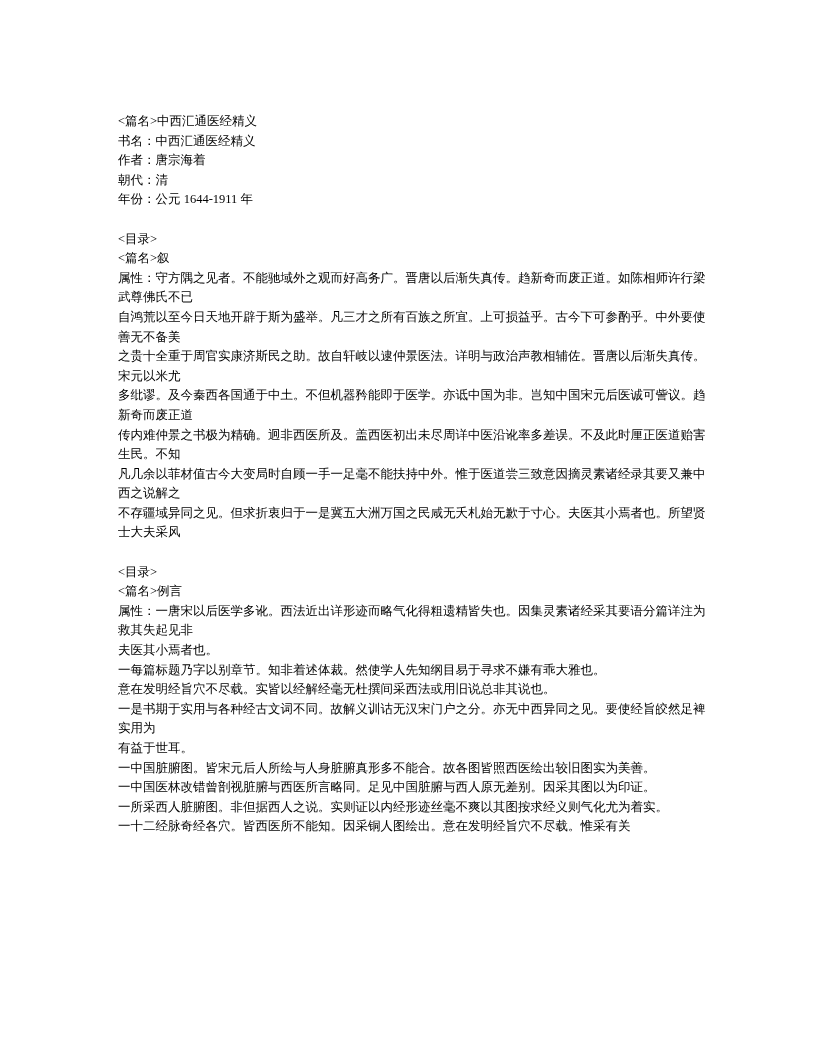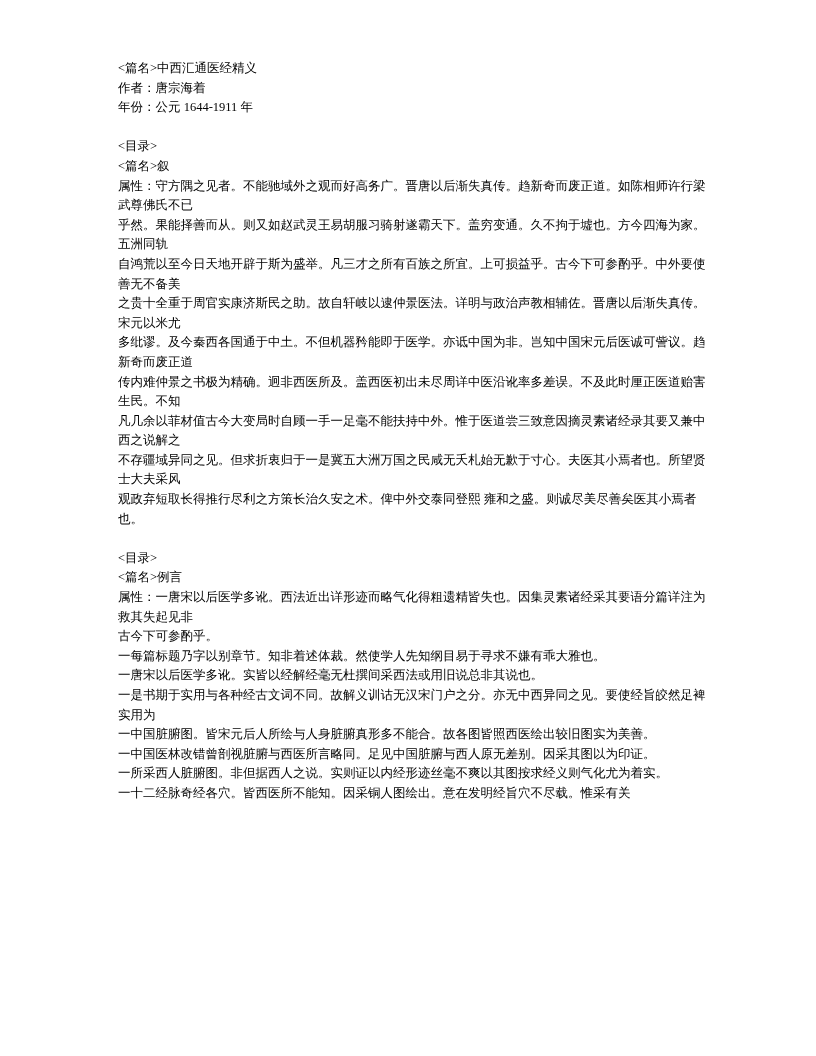--- a/index.html
+++ b/index.html
@@ -11,21 +11,21 @@
     width: 816px;
     height: 1056px;
     font-family: "Liberation Serif", "DejaVu Serif", serif;
     color: #000000;
   }
   .page {
     position: relative;
     width: 816px;
     height: 1056px;
     box-sizing: border-box;
-    padding: 59px 102px 96px 118px;
+    padding: 112px 102px 96px 118px;
     background: #ffffff;
     overflow: hidden;
   }
   .doc-body {
     font-size: 12.5px;
     line-height: 19.6px;
     white-space: normal;
   }
   .line {
     display: block;
@@ -38,45 +38,46 @@
     height: 19.6px;
   }
 </style>
 </head>
 <body>
 
 <div class="page">
   <div class="doc-body">
 
     <span class="line">&lt;篇名&gt;中西汇通医经精义</span>
+    <span class="line">书名：中西汇通医经精义</span>
     <span class="line">作者：唐宗海着</span>
+    <span class="line">朝代：清</span>
     <span class="line">年份：公元 1644-1911 年</span>
 
     <span class="blank"></span>
 
     <span class="line">&lt;目录&gt;</span>
     <span class="line">&lt;篇名&gt;叙</span>
     <span class="line">属性：守方隅之见者。不能驰域外之观而好高务广。晋唐以后渐失真传。趋新奇而废正道。如陈相师许行梁武尊佛氏不已</span>
-    <span class="line">乎然。果能择善而从。则又如赵武灵王易胡服习骑射遂霸天下。盖穷变通。久不拘于墟也。方今四海为家。五洲同轨</span>
     <span class="line">自鸿荒以至今日天地开辟于斯为盛举。凡三才之所有百族之所宜。上可损益乎。古今下可参酌乎。中外要使善无不备美</span>
     <span class="line">之贵十全重于周官实康济斯民之助。故自轩岐以逮仲景医法。详明与政治声教相辅佐。晋唐以后渐失真传。宋元以米尤</span>
     <span class="line">多纰谬。及今秦西各国通于中土。不但机器矜能即于医学。亦诋中国为非。岂知中国宋元后医诚可訾议。趋新奇而废正道</span>
     <span class="line">传内难仲景之书极为精确。迥非西医所及。盖西医初出未尽周详中医沿讹率多差误。不及此时厘正医道贻害生民。不知</span>
     <span class="line">凡几余以菲材值古今大变局时自顾一手一足毫不能扶持中外。惟于医道尝三致意因摘灵素诸经录其要又兼中西之说解之</span>
     <span class="line">不存疆域异同之见。但求折衷归于一是冀五大洲万国之民咸无夭札始无歉于寸心。夫医其小焉者也。所望贤士大夫采风</span>
-    <span class="line">观政弃短取长得推行尽利之方策长治久安之术。俾中外交泰同登熙 雍和之盛。则诚尽美尽善矣医其小焉者也。</span>
 
     <span class="blank"></span>
 
     <span class="line">&lt;目录&gt;</span>
     <span class="line">&lt;篇名&gt;例言</span>
     <span class="line">属性：一唐宋以后医学多讹。西法近出详形迹而略气化得粗遗精皆失也。因集灵素诸经采其要语分篇详注为救其失起见非</span>
-    <span class="line">古今下可参酌乎。</span>
+    <span class="line">夫医其小焉者也。</span>
     <span class="line">一每篇标题乃字以别章节。知非着述体裁。然使学人先知纲目易于寻求不嫌有乖大雅也。</span>
-    <span class="line">一唐宋以后医学多讹。实皆以经解经毫无杜撰间采西法或用旧说总非其说也。</span>
+    <span class="line">意在发明经旨穴不尽载。实皆以经解经毫无杜撰间采西法或用旧说总非其说也。</span>
     <span class="line">一是书期于实用与各种经古文词不同。故解义训诂无汉宋门户之分。亦无中西异同之见。要使经旨皎然足裨实用为</span>
+    <span class="line">有益于世耳。</span>
     <span class="line">一中国脏腑图。皆宋元后人所绘与人身脏腑真形多不能合。故各图皆照西医绘出较旧图实为美善。</span>
     <span class="line">一中国医林改错曾剖视脏腑与西医所言略同。足见中国脏腑与西人原无差别。因采其图以为印证。</span>
     <span class="line">一所采西人脏腑图。非但据西人之说。实则证以内经形迹丝毫不爽以其图按求经义则气化尤为着实。</span>
     <span class="line">一十二经脉奇经各穴。皆西医所不能知。因采铜人图绘出。意在发明经旨穴不尽载。惟采有关</span>
 
   </div>
 </div>
 
 </body></html>

